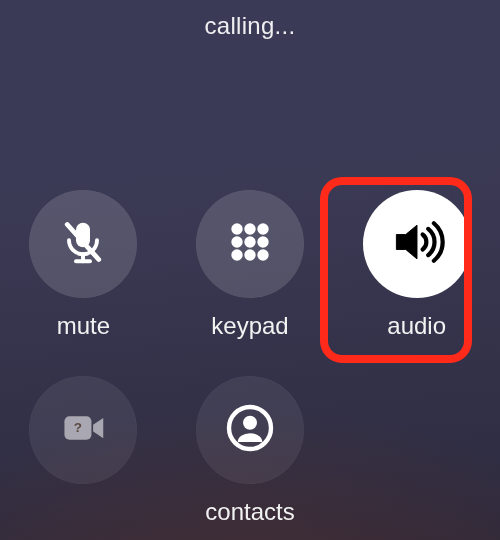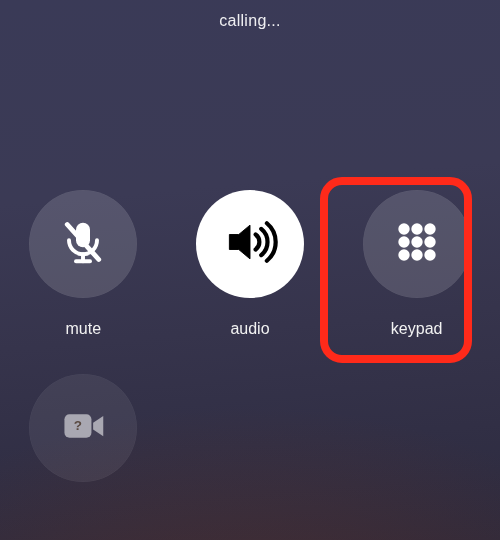--- a/index.html
+++ b/index.html
@@ -19,21 +19,21 @@
       radial-gradient(ellipse 700px 500px at 50% 140%, rgba(120,50,20,0.55), rgba(0,0,0,0) 70%),
       linear-gradient(175deg, #3a3a57 0%, #3b3a55 35%, #36344c 60%, #2c2a3e 100%);
   }
   .status {
     position: absolute;
     top: 12px;
     left: 0;
     right: 0;
     text-align: center;
     color: rgba(255,255,255,0.92);
-    font-size: 16px;
+    font-size: 24px;
     font-weight: 400;
     letter-spacing: 0.3px;
   }
 
   .grid {
     position: absolute;
     left: 0;
     right: 0;
     top: 190px;
     display: grid;
@@ -57,22 +57,22 @@
     justify-content: center;
     box-shadow: inset 0 0 0 0.5px rgba(255,255,255,0.04);
   }
   .btn.dim {
     background: rgba(255,255,255,0.07);
   }
   .btn.active {
     background: #ffffff;
   }
   .label {
-    margin-top: 22px;
-    font-size: 16px;
+    margin-top: 14px;
+    font-size: 24px;
     color: #f2f2f2;
     font-weight: 400;
   }
   .label.dim {
     color: rgba(255,255,255,0.45);
   }
   .highlight-box {
     position: absolute;
     border: 8px solid #ff2a1a;
     border-radius: 22px;
@@ -100,71 +100,83 @@
               <line x1="24" y1="54" x2="40" y2="54"></line>
               <line x1="14" y1="12" x2="50" y2="52" stroke-width="5.5"></line>
             </g>
           </svg>
         </span>
       </div>
       <div class="label">mute</div>
     </div>
 
     <div class="cell">
-      <div class="btn active">
-        <span>
-          <svg width="60" height="60" viewBox="0 0 64 64">
-            <g fill="#000000" stroke="#000000" stroke-linejoin="round">
-              <path d="M10 24 H20 L32 14 V50 L20 40 H10 Z" stroke-width="1"></path>
-            </g>
-            <g fill="none" stroke="#000000" stroke-width="4.5" stroke-linecap="round">
-              <path d="M38 24 a10 10 0 0 1 0 16"></path>
-              <path d="M44 18 a18 18 0 0 1 0 28"></path>
-              <path d="M50 12 a26 26 0 0 1 0 40"></path>
-            </g>
-          </svg>
-        </span>
-      </div>
-      <div class="label">audio</div>
-    </div>
-
-    <div class="cell">
       <div class="btn">
         <span>
           <svg width="52" height="52" viewBox="0 0 64 64">
             <g fill="#ffffff">
               <circle cx="16" cy="16" r="7"></circle>
               <circle cx="32" cy="16" r="7"></circle>
               <circle cx="48" cy="16" r="7"></circle>
               <circle cx="16" cy="32" r="7"></circle>
               <circle cx="32" cy="32" r="7"></circle>
               <circle cx="48" cy="32" r="7"></circle>
               <circle cx="16" cy="48" r="7"></circle>
               <circle cx="32" cy="48" r="7"></circle>
               <circle cx="48" cy="48" r="7"></circle>
             </g>
           </svg>
         </span>
       </div>
       <div class="label">keypad</div>
     </div>
 
+    <div class="cell">
+      <div class="btn active">
+        <span>
+          <svg width="60" height="60" viewBox="0 0 64 64">
+            <g fill="#000000" stroke="#000000" stroke-linejoin="round">
+              <path d="M10 24 H20 L32 14 V50 L20 40 H10 Z" stroke-width="1"></path>
+            </g>
+            <g fill="none" stroke="#000000" stroke-width="4.5" stroke-linecap="round">
+              <path d="M38 24 a10 10 0 0 1 0 16"></path>
+              <path d="M44 18 a18 18 0 0 1 0 28"></path>
+              <path d="M50 12 a26 26 0 0 1 0 40"></path>
+            </g>
+          </svg>
+        </span>
+      </div>
+      <div class="label">audio</div>
+    </div>
+
 
     <div class="cell">
       <div class="btn dim">
         <span>
           <svg width="54" height="54" viewBox="0 0 64 64">
             <g fill="rgba(255,255,255,0.55)">
               <rect x="10" y="18" width="32" height="28" rx="6"></rect>
               <path d="M44 28 L56 20 V44 L44 36 Z"></path>
             </g>
             <text x="26" y="37" font-size="16" font-weight="700" fill="#5a4a42" text-anchor="middle" font-family="Arial">?</text>
           </svg>
         </span>
       </div>
     </div>
 
+    <div class="cell">
+      <div class="btn dim">
+        <span>
+          <svg width="56" height="56" viewBox="0 0 64 64">
+            <circle cx="32" cy="32" r="24" fill="none" stroke="#ffffff" stroke-width="5"></circle>
+            <circle cx="32" cy="26" r="8" fill="#ffffff"></circle>
+            <path d="M18 48 a14 10 0 0 1 28 0" fill="#ffffff"></path>
+          </svg>
+        </span>
+      </div>
+      <div class="label">contacts</div>
+    </div>
 
   </div>
 
   <div class="highlight-box" style="left:320px;top:177px;width:152px;height:186px;"></div>
 
 </div>
 
 </body></html>

